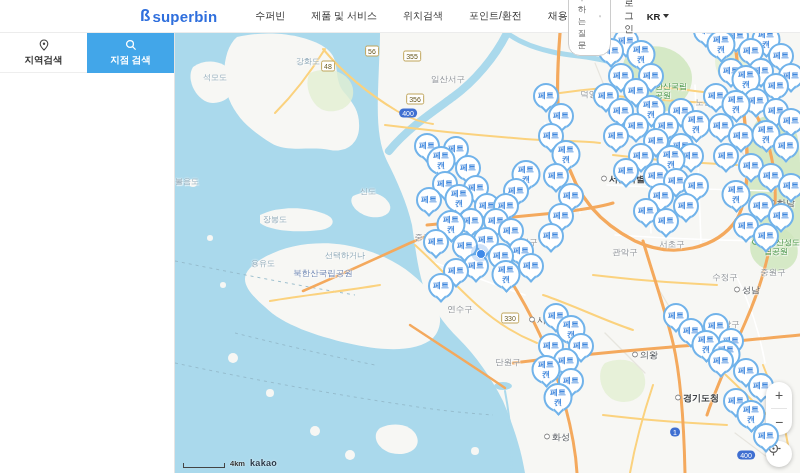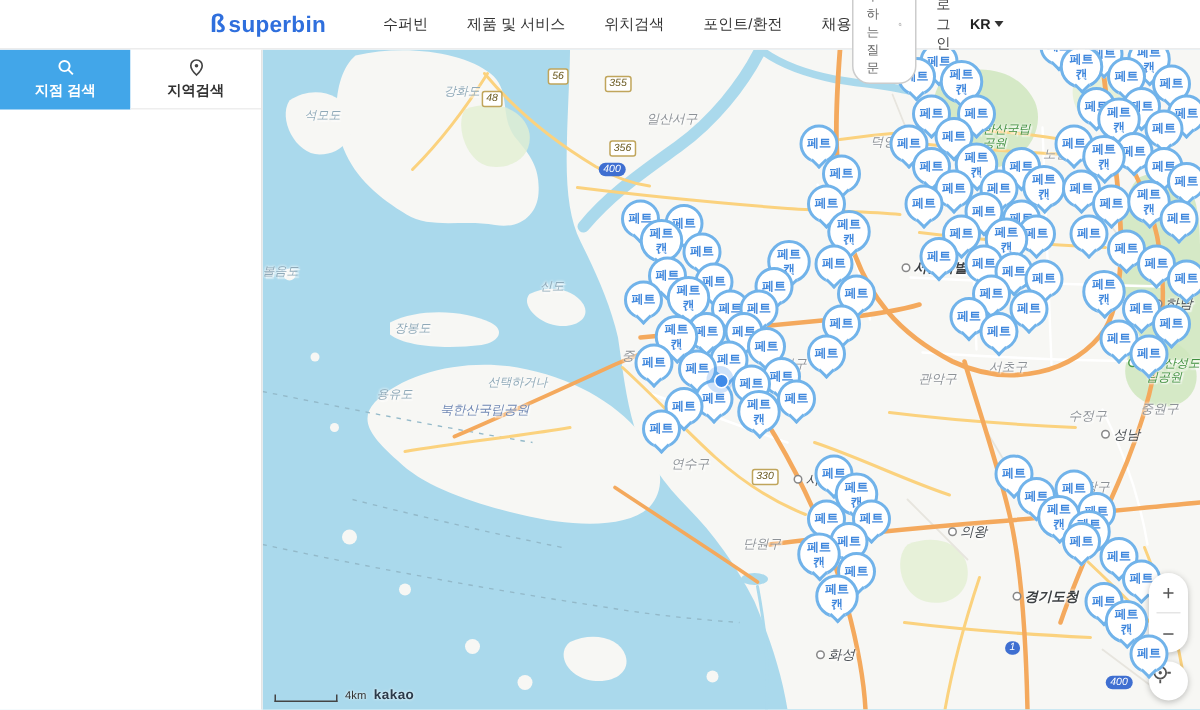--- a/index.html
+++ b/index.html
@@ -49,21 +49,21 @@
   .river { stroke:var(--sea,#aad9ec); fill:none; stroke-linecap:round; }
   .rd-o { stroke:var(--road-orange,#f4a95d); fill:none; stroke-linecap:round; }
   .rd-y { stroke:var(--road-yellow,#fbd27e); fill:none; stroke-linecap:round; }
   .rd-w { stroke:#ffffff; fill:none; stroke-linecap:round; }
   .rd-g { stroke:#e7e5de; fill:none; stroke-linecap:round; }
   .ferry { stroke:#93b9c9; fill:none; stroke-dasharray:3,4; stroke-width:.9; }
 
   .overlay { position:absolute; left:0; top:0; width:625px; height:440px; }
 
   .mlabel { position:absolute; transform:translate(-50%,-50%); white-space:nowrap; z-index:1;
-    text-shadow:0 0 2px #fff,0 0 2px #fff,1px 1px 1px #fff; pointer-events:none;font-style:italic; }
+    text-shadow:0 0 2px #fff,0 0 2px #fff,1px 1px 1px #fff; pointer-events:none; }
   .island,.area { color:#8fa9b8; font-size:8px; }
   .district { color:#8d9297; font-size:8.5px; }
   .city { color:#3c4043; font-size:9px; font-weight:bold; }
   .city2 { color:#4a4f54; font-size:9px; }
   .city::before,.city2::before { content:""; display:inline-block; width:4px; height:4px;
     border:1.5px solid #888; border-radius:50%; background:#fff; margin-right:2px; }
   .park { color:#3f8f3f; font-size:8px; white-space:normal; width:48px; text-align:center; line-height:1.15; }
   .park::before { content:""; display:inline-block; width:4px; height:4px; border:1.5px solid #4d9d4d;
     border-radius:50%; background:#fff; margin-right:2px; }
   .poi { color:#6f87b3; font-size:8.5px; }
@@ -90,21 +90,21 @@
   .zoom-btn { width:26px; height:26px; display:flex; align-items:center; justify-content:center;
     font-size:14px; color:#555; cursor:pointer; }
   .zoom-div { height:1px; background:#e5e5e5; margin:0 5px; }
   .geo-btn { position:absolute; right:8px; bottom:6px; width:26px; height:26px; background:#fff;
     border-radius:50%; box-shadow:0 1px 4px rgba(0,0,0,.25); z-index:400; display:flex;
     align-items:center; justify-content:center; cursor:pointer; }
 
   .scalebar { position:absolute; left:8px; bottom:5px; display:flex; align-items:flex-end; gap:5px; z-index:400; }
   .scale-line { width:42px; height:5px; border-left:1px solid #444; border-right:1px solid #444;
     border-bottom:1px solid #444; }
-  .scale-txt { font-size:7.5px; color:#333; text-shadow:0 0 2px #fff; }
+  .scale-txt { font-size:7.5px; color:#333; text-shadow:0 0 2px #fff;font-weight:bold; }
   .kakao { font-size:9px; font-weight:bold; color:#2b3a4a; letter-spacing:.3px; text-shadow:0 0 2px #fff; }
 </style>
 </head>
 <body>
 
 <div class="header">
   <div class="logo">
     <span class="logo-b">ß</span>
     <span class="logo-text">superbin</span>
   </div>
@@ -126,33 +126,33 @@
     <span class="login">로그인</span>
     <span class="lang">
       <span>KR</span>
       <span class="caret"></span>
     </span>
   </div>
 </div>
 
 <div class="sidebar">
   <div class="tabs">
+    <div class="tab inactive">
+      <svg width="12" height="12" viewBox="0 0 12 12">
+        <path d="M6 1 C3.8 1 2.2 2.7 2.2 4.8 C2.2 7.4 6 11 6 11 C6 11 9.8 7.4 9.8 4.8 C9.8 2.7 8.2 1 6 1 Z" fill="none" stroke="#444" stroke-width="1.1"></path>
+        <circle cx="6" cy="4.8" r="1.2" fill="#444"></circle>
+      </svg>
+      <span>지역검색</span>
+    </div>
     <div class="tab active">
       <svg width="12" height="12" viewBox="0 0 12 12">
         <circle cx="5" cy="5" r="3.4" fill="none" stroke="#fff" stroke-width="1.3"></circle>
         <line x1="7.6" y1="7.6" x2="10.6" y2="10.6" stroke="#fff" stroke-width="1.3"></line>
       </svg>
       <span>지점 검색</span>
-    </div>
-    <div class="tab inactive">
-      <svg width="12" height="12" viewBox="0 0 12 12">
-        <path d="M6 1 C3.8 1 2.2 2.7 2.2 4.8 C2.2 7.4 6 11 6 11 C6 11 9.8 7.4 9.8 4.8 C9.8 2.7 8.2 1 6 1 Z" fill="none" stroke="#444" stroke-width="1.1"></path>
-        <circle cx="6" cy="4.8" r="1.2" fill="#444"></circle>
-      </svg>
-      <span>지역검색</span>
     </div>
   </div>
 </div>
 
 <div class="map">
   <svg width="625" height="440" viewBox="0 0 625 440">
     <rect class="sea-fill" x="0" y="0" width="625" height="440"></rect>
 
     <path class="land" d="M205,0 L625,0 L625,440 L350,440 C346,415 338,392 328,368 C316,344 300,322 284,306
       C268,290 255,272 248,252 C242,232 240,212 237,192 C232,170 222,148 212,128 C204,112 202,90 203,60

